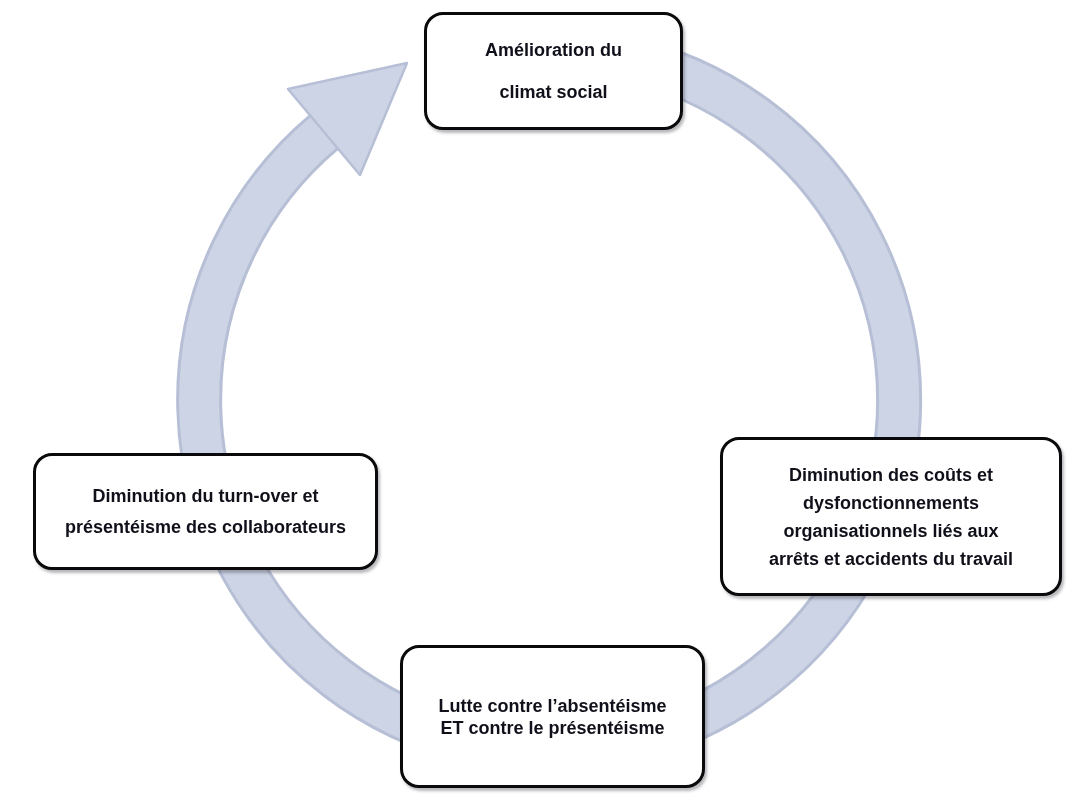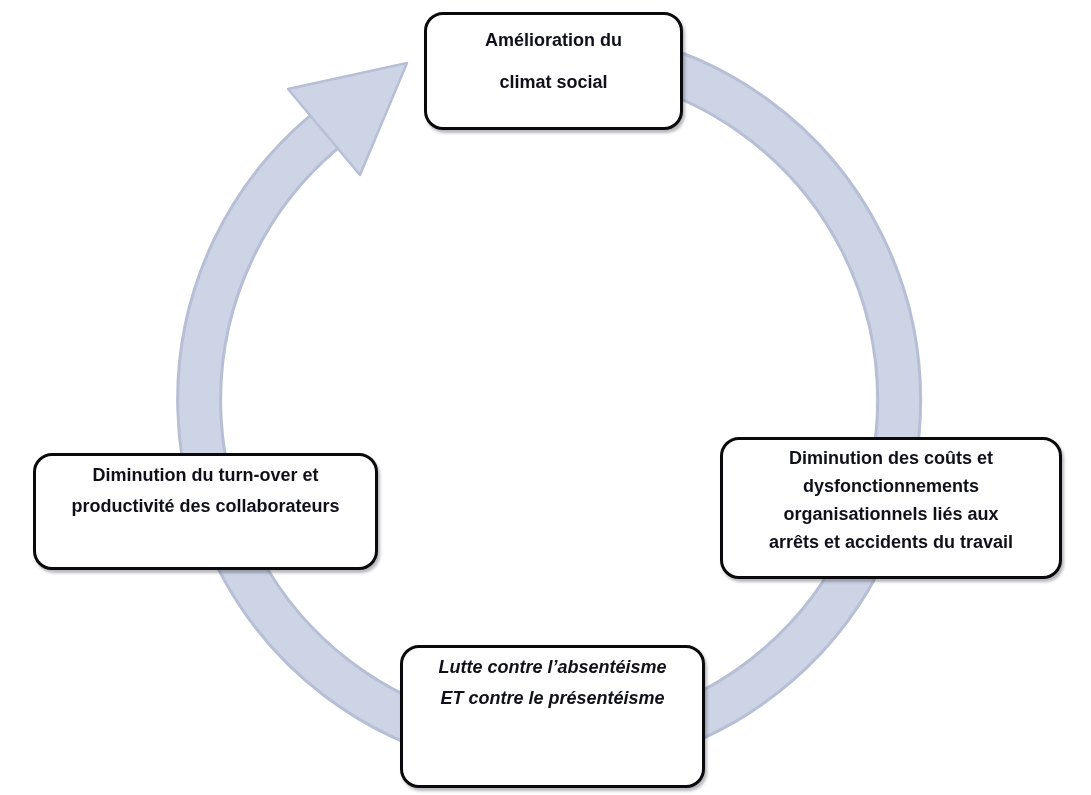--- a/index.html
+++ b/index.html
@@ -16,37 +16,38 @@
     left: 0; top: 0;
     width: 1091px; height: 795px;
   }
   .node {
     position: absolute;
     background: #ffffff;
     border: 3.5px solid #0a0a0d;
     border-radius: 19px;
     box-shadow: 2px 3px 3px rgba(50,50,60,0.35);
     display: flex;
+    align-items: center;
     justify-content: center;
     text-align: center;
     font-weight: bold;
     font-size: 18px;
     color: #10101a;
     box-sizing: border-box;
     padding: 4px 8px;
   }
   .node p { margin: 0; white-space: pre-line; }
   .n1 { left: 424px; top: 12px;  width: 259px; height: 118px; }
   .n1 p { line-height: 42px; }
   .n2 { left: 725px; top: 228px; width: 337px; height: 140px; }
   .n2 p { line-height: 28px; }
-  .n3 { left: 720px; top: 437px; width: 342px; height: 142px; }
+  .n3 { left: 720px; top: 437px; width: 342px; height: 159px; }
   .n3 p { line-height: 28px; }
   .n4 { left: 400px; top: 645px; width: 305px; height: 143px; }
-  .n4 p { line-height: 31px; font-style: italic; }
+  .n4 p { line-height: 22px; }
   .n5 { left: 33px;  top: 453px; width: 345px; height: 117px; }
   .n5 p { line-height: 31px; }
   .n6 { left: 15px;  top: 220px; width: 345px; height: 135px; }
   .n6 p { line-height: 28.5px; }
 </style>
 </head>
 <body>
 
 <div id="canvas">
 
@@ -70,17 +71,17 @@
 arrêts et accidents du travail</p>
   </div>
 
   <div class="node n4">
     <p>Lutte contre l’absentéisme
 ET contre le présentéisme</p>
   </div>
 
   <div class="node n5">
     <p>Diminution du turn-over et
-productivité des collaborateurs</p>
+présentéisme des collaborateurs</p>
   </div>
 
 
 </div>
 
 </body></html>

